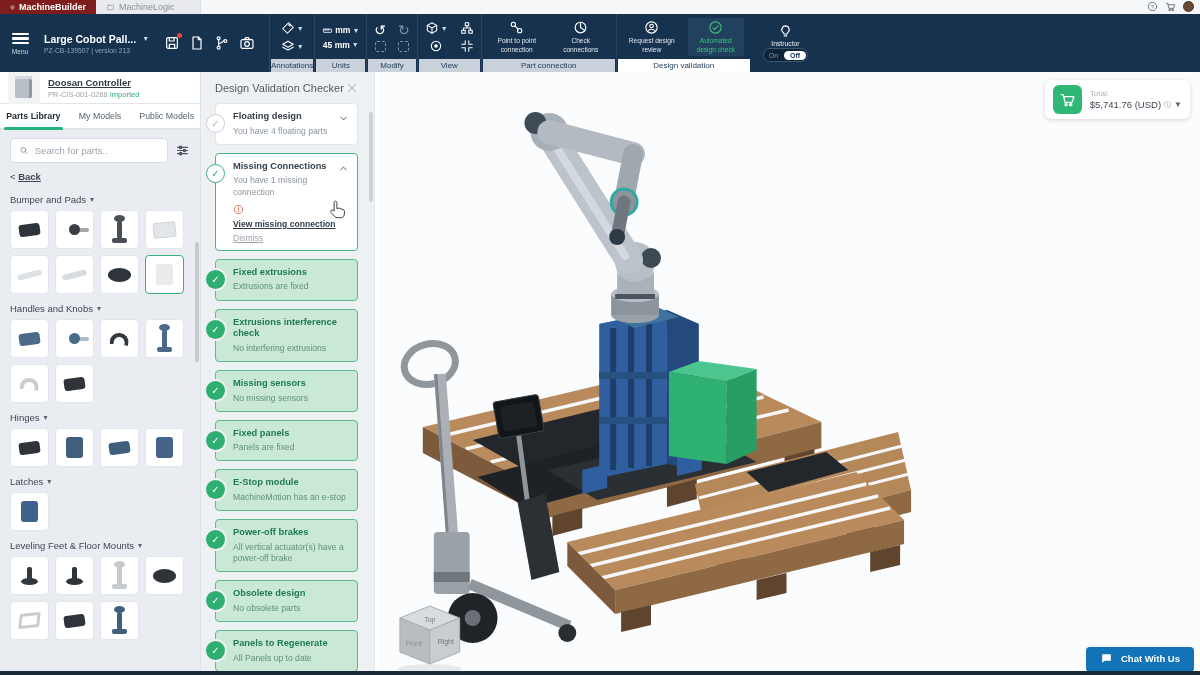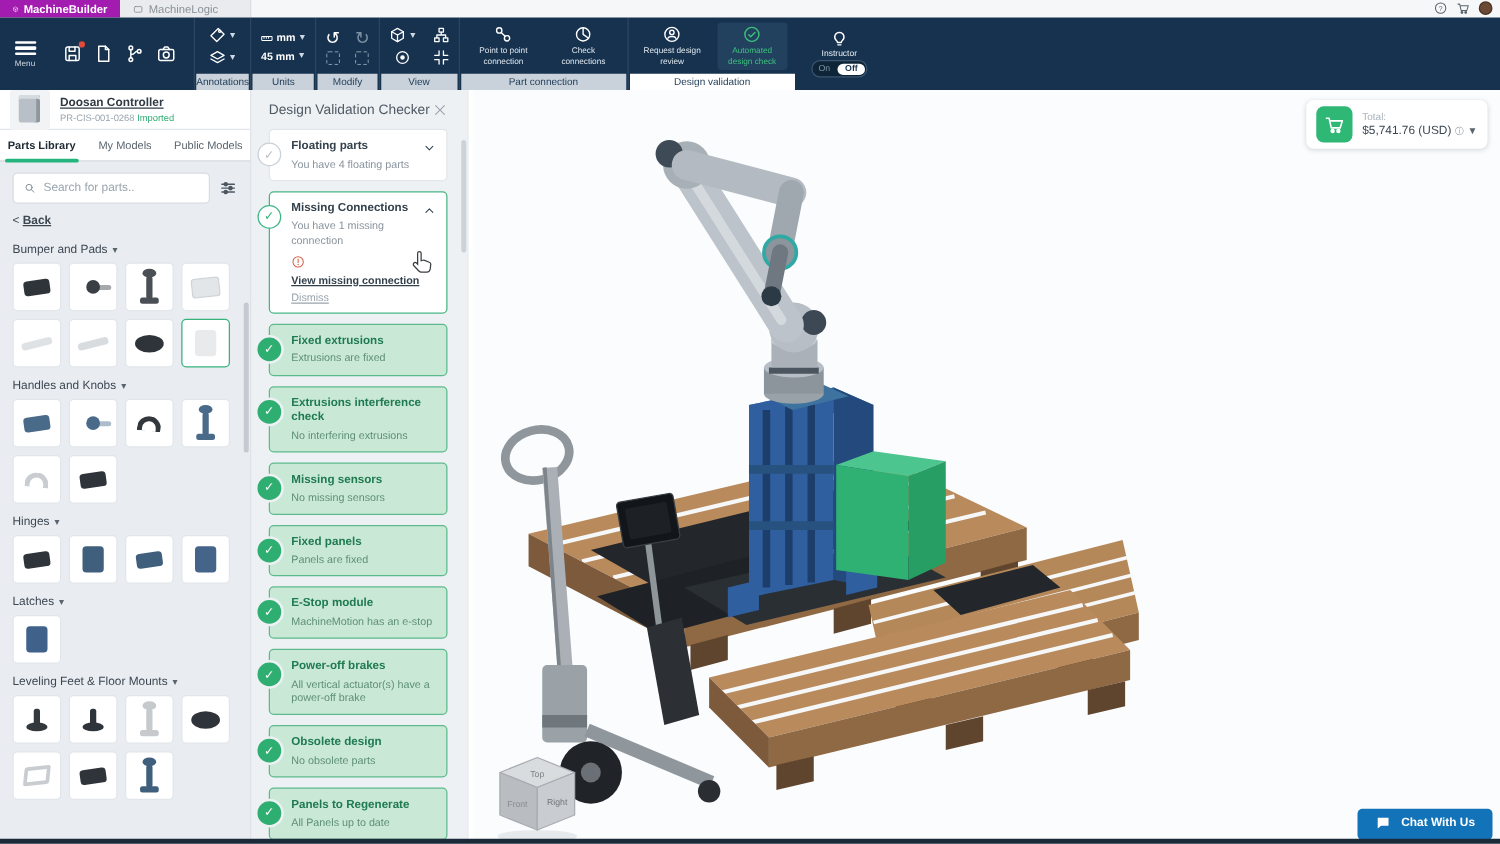--- a/index.html
+++ b/index.html
@@ -2,21 +2,21 @@
 <html><head>
 <meta charset="utf-8">
 <style>
   *{margin:0;padding:0;box-sizing:border-box;}
   html,body{width:1200px;height:675px;overflow:hidden;font-family:"Liberation Sans",sans-serif;background:#fff;}
   .ic{display:inline-flex;align-items:center;justify-content:center;}
   .ic svg{fill:none;stroke:currentColor;stroke-width:1.8;stroke-linecap:round;stroke-linejoin:round;width:100%;height:100%;}
   
   .tabstrip{height:14px;background:#f6f7f8;display:flex;align-items:stretch;font-size:9px;position:relative;}
   .btab{display:flex;align-items:center;gap:4px;padding:0 10px;}
-  .btab.active{background:#a21caf;color:#fff;font-weight:bold;width:96px;}
+  .btab.active{background:#7f1d1d;color:#fff;font-weight:bold;width:96px;}
   .btab.inactive{background:#e9ebee;color:#8a9199;width:105px;border-right:1px solid #dcdfe3;}
   .btab .ic{width:9px;height:9px;}
   .strip-right{position:absolute;right:6px;top:1px;display:flex;gap:7px;align-items:center;color:#5a646e;}
   .strip-right .ic{width:11px;height:11px;}
   .avatar{width:11px;height:11px;border-radius:50%;background:#6b4a35;border:1px solid #4a3021;}
   
   .header{height:58px;background:#16324f;color:#fff;display:flex;align-items:stretch;position:relative;}
   .menu-btn{width:40px;display:flex;flex-direction:column;align-items:center;justify-content:center;gap:2px;cursor:pointer;}
   .menu-bars span{display:block;width:17px;height:2.5px;background:#fff;margin:2px 0;border-radius:1px;}
   .menu-btn .mlabel{font-size:6.5px;color:#cfd9e3;}
@@ -177,20 +177,27 @@
 
 <div class="header">
   <div class="menu-btn">
     <span class="menu-bars">
         <span></span>
         <span></span>
         <span></span>
       </span>
     <span class="mlabel">Menu</span>
   </div>
+  <div class="proj">
+    <span class="pname">
+        <span>Large Cobot Pall...</span>
+        <span class="caret-w">▼</span>
+      </span>
+    <span class="pmeta">PZ-CB-139507 | version 213</span>
+  </div>
   <div class="doc-icons">
     <span class="ic has-dot">
         <svg viewBox="0 0 24 24">
           <rect x="4" y="4" width="16" height="16" rx="2"></rect>
           <path d="M8 4v5h7V4M8 20v-6h8v6"></path>
         </svg>
       </span>
     <span class="ic">
         <svg viewBox="0 0 24 24">
           <path d="M6 3h8l4 4v14H6z"></path>
@@ -530,21 +537,21 @@
       <span class="chk-title">Design Validation Checker</span>
       <span class="ic chk-close">
           <svg viewBox="0 0 24 24">
             <path d="M5 5l14 14M19 5L5 19"></path>
           </svg>
         </span>
     </div>
     <div id="vcards">
         <div class="vcard neutral">
           <span class="vcheck neutral">✓</span>
-          <div class="vtitle">Floating parts</div>
+          <div class="vtitle">Floating design</div>
           <div class="vsub">You have 4 floating parts</div>
           <span class="ic vchev">
             <svg viewBox="0 0 24 24">
               <path d="M6 9l6 6 6-6"></path>
             </svg>
           </span>
         </div>
         <div class="vcard attention">
           <span class="vcheck attention">✓</span>
           <div class="vtitle">Missing Connections</div>

